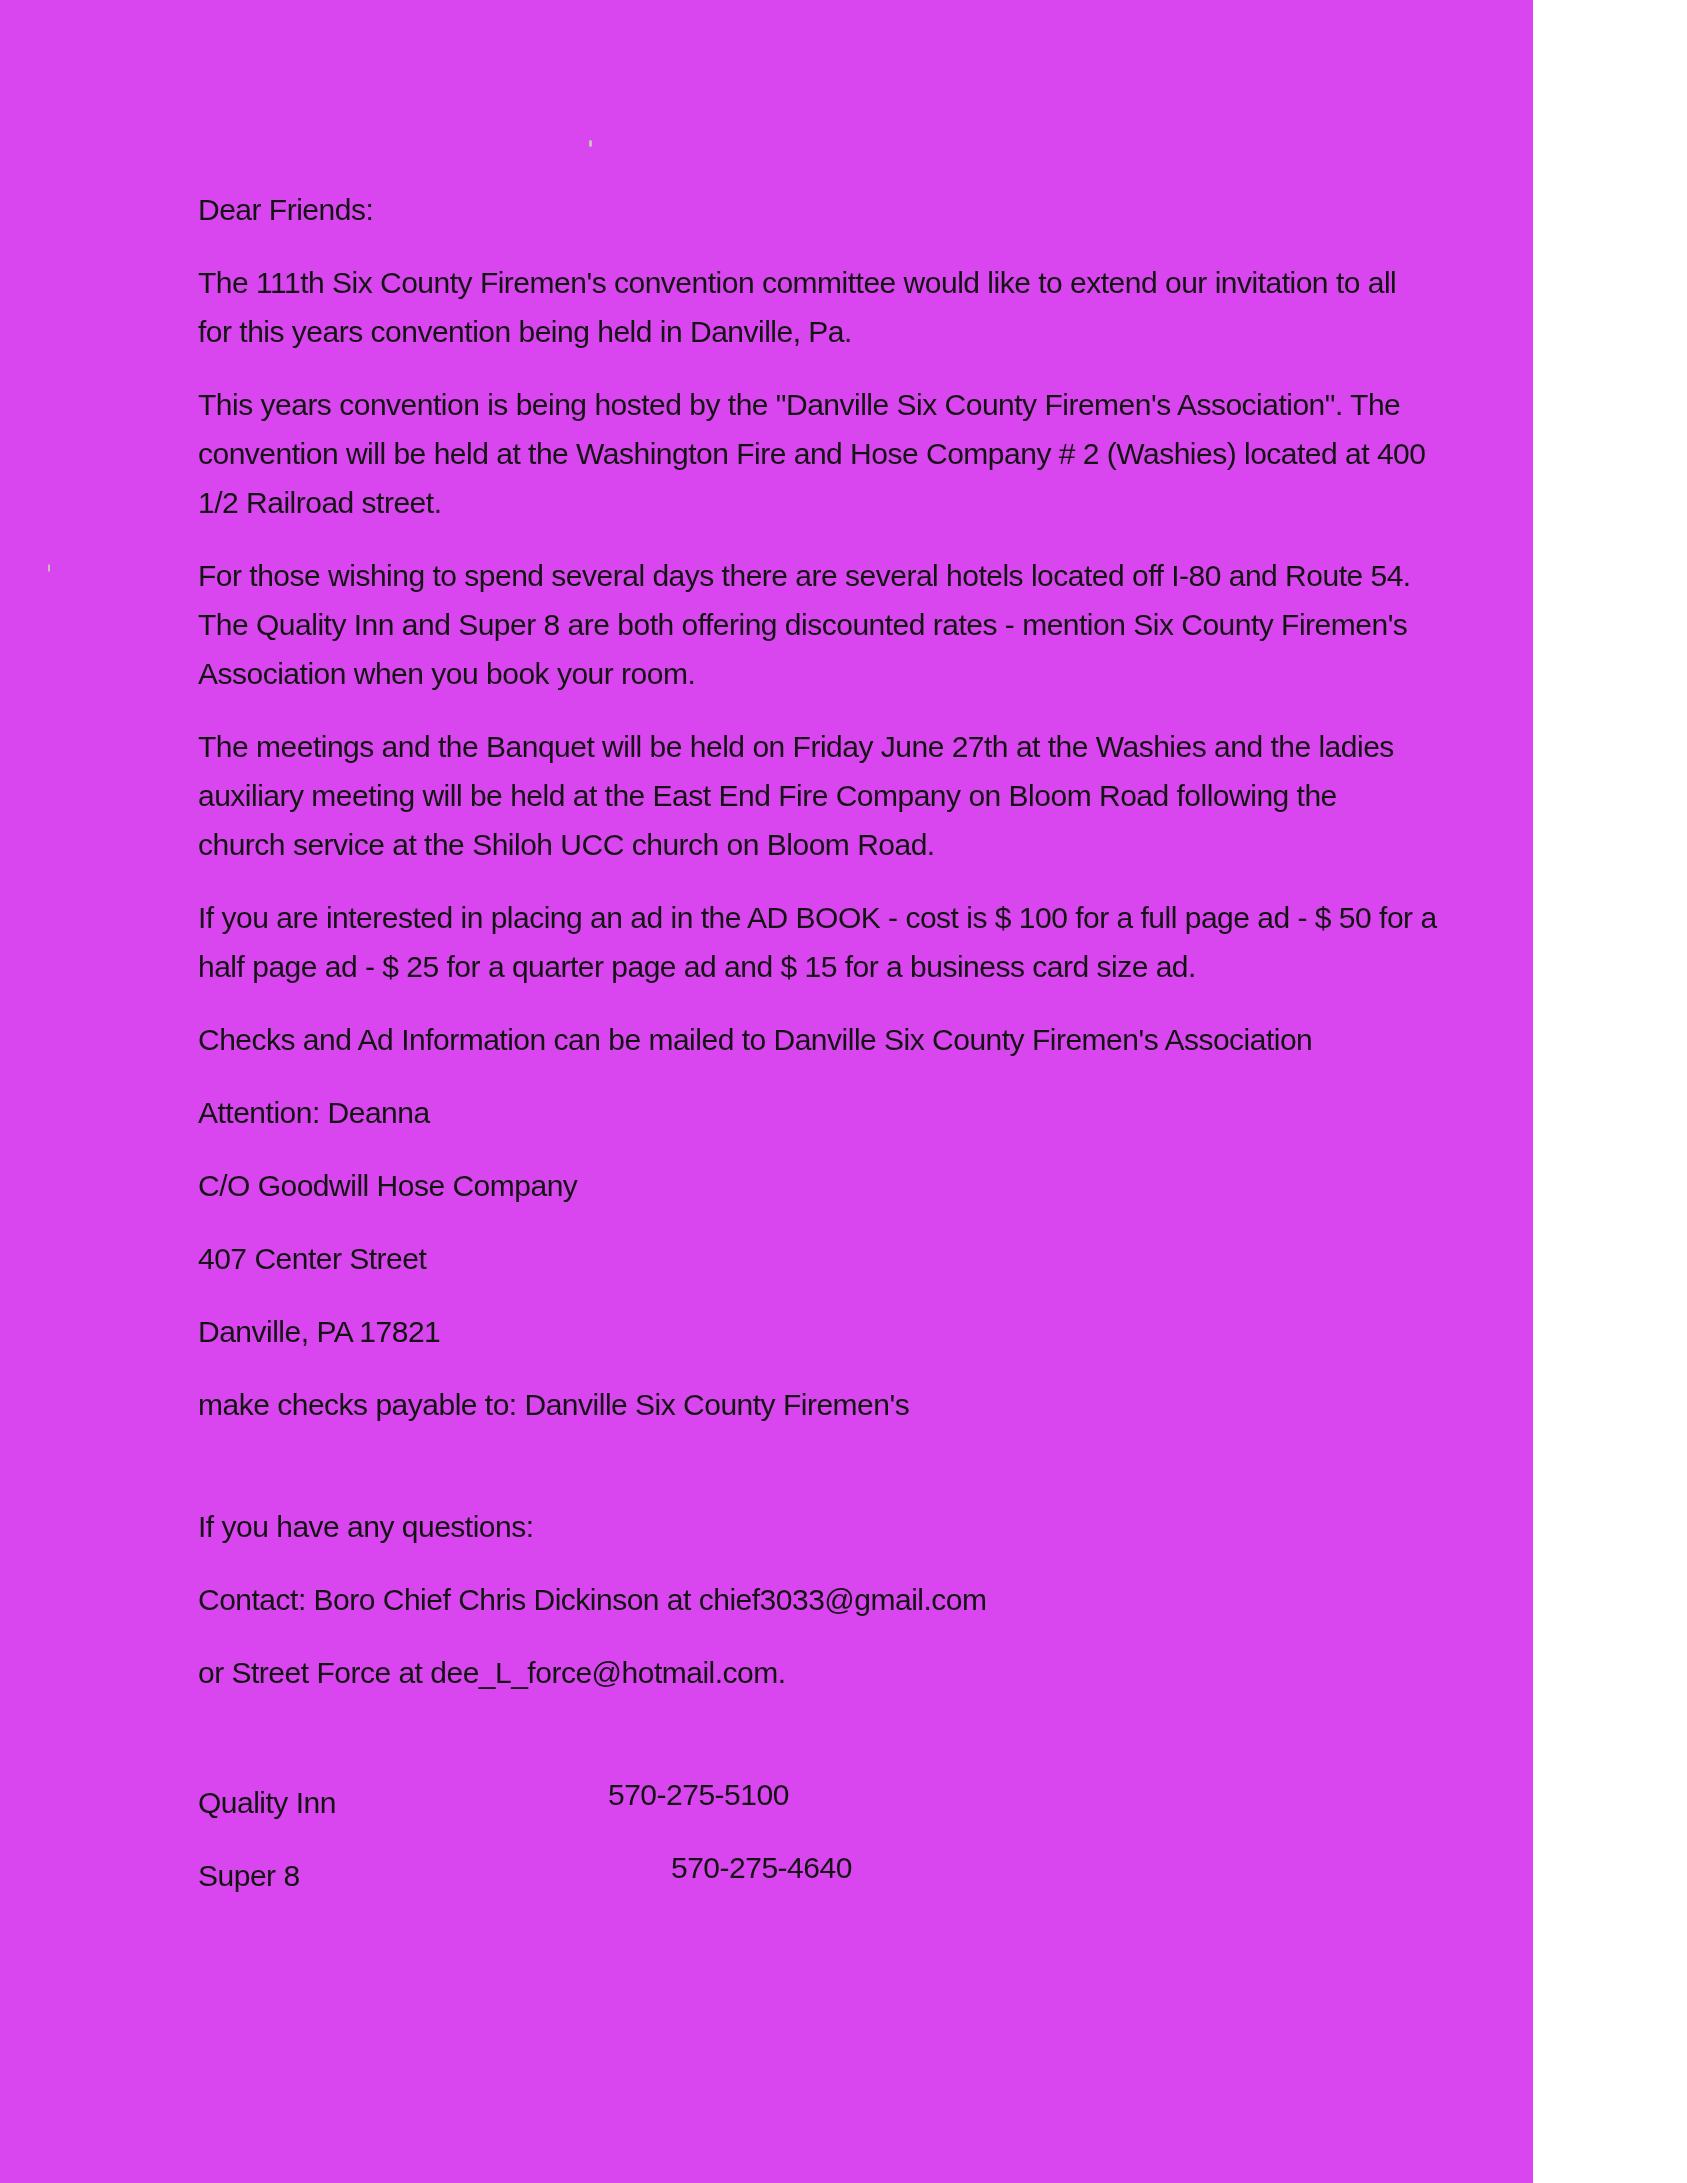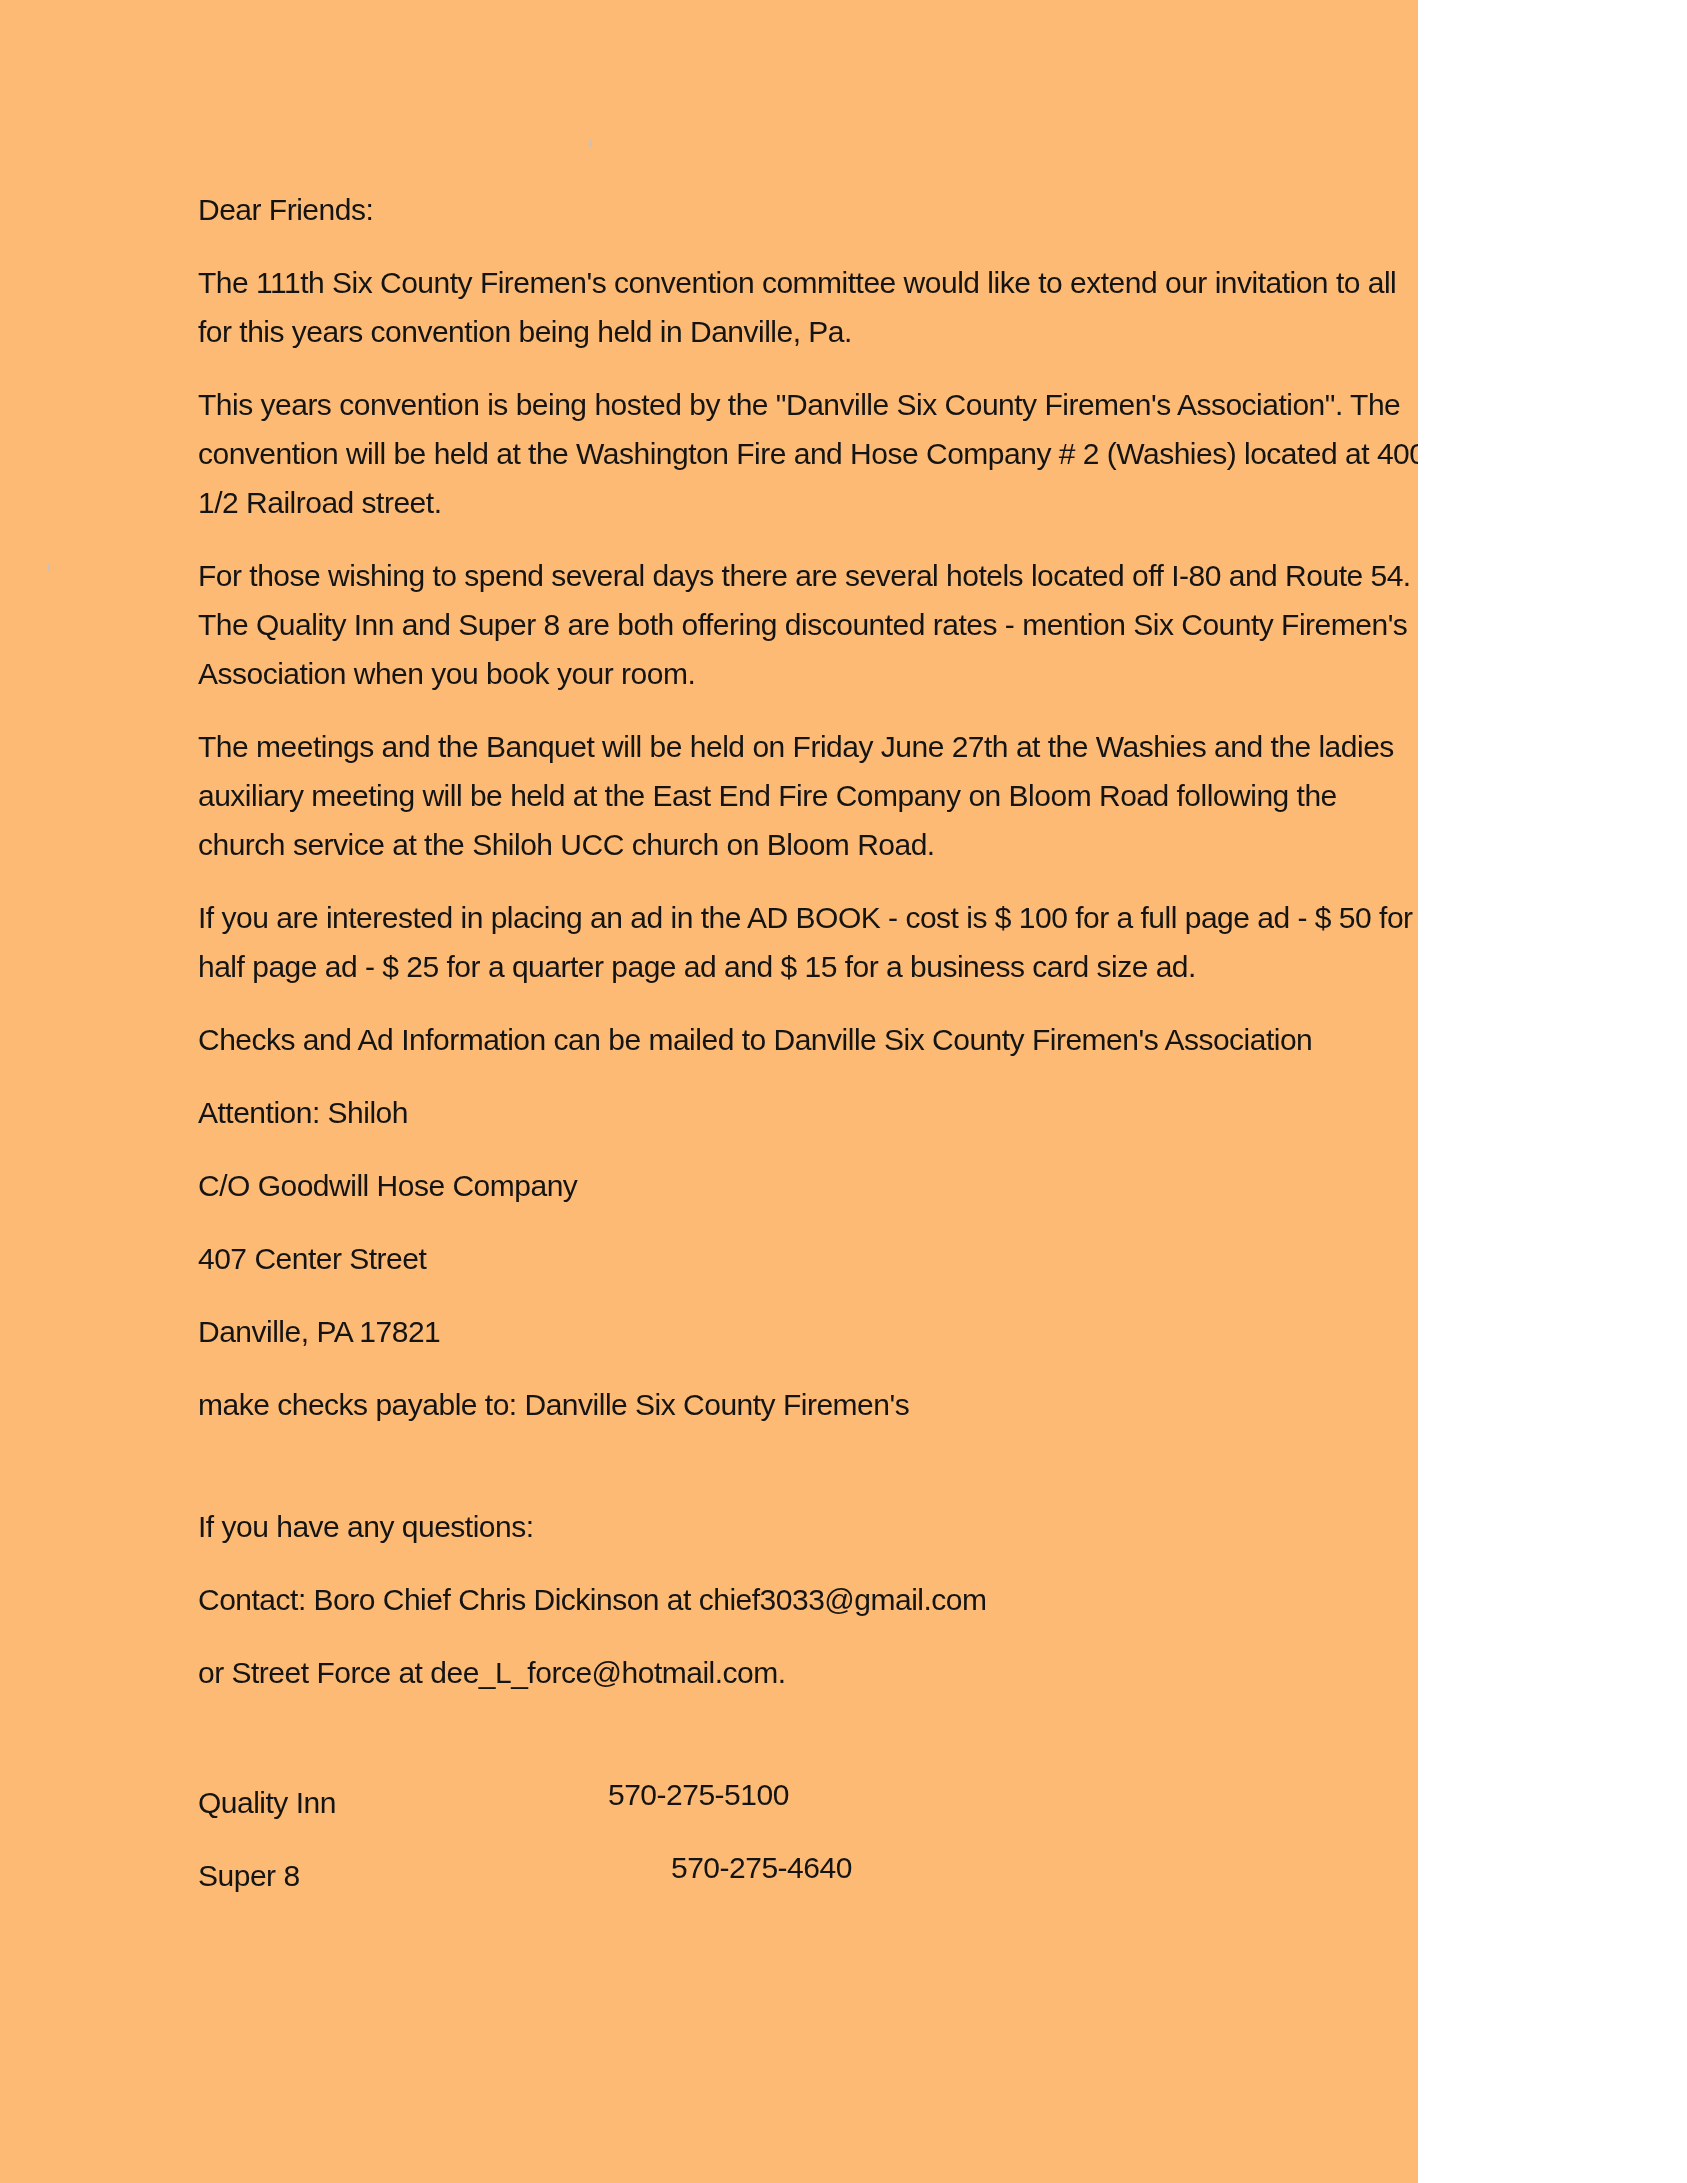--- a/index.html
+++ b/index.html
@@ -2,23 +2,23 @@
 <html style="font-size:10.6px"><head>
 <meta charset="utf-8">
 <style>
   html, body {
     margin: 0;
     padding: 0;
     background: #ffffff;
   }
   .page {
     position: relative;
-    width: 1418px;
+    width: 1533px;
     height: 2183px;
-    background: #fdba74;
+    background: #d946ef;
     overflow: hidden;
     font-family: "Liberation Sans", sans-serif;
     color: #141414;
   }
   .letter-body {
     position: absolute;
     left: 198px;
     top: 185px;
     width: 1422px;
   }
@@ -88,21 +88,21 @@
 
     <p class="para">The meetings and the Banquet will be held on Friday June 27th at the Washies and the ladies
 auxiliary meeting will be held at the East End Fire Company on Bloom Road following the
 church service at the Shiloh UCC church on Bloom Road.</p>
 
     <p class="para">If you are interested in placing an ad in the AD BOOK - cost is $ 100 for a full page ad - $ 50 for a
 half page ad - $ 25 for a quarter page ad and $ 15 for a business card size ad.</p>
 
     <p class="para">Checks and Ad Information can be mailed to Danville Six County Firemen's Association</p>
 
-    <p class="para">Attention: Shiloh</p>
+    <p class="para">Attention: Deanna</p>
 
     <p class="para">C/O Goodwill Hose Company</p>
 
     <p class="para">407 Center Street</p>
 
     <p class="para">Danville, PA 17821</p>
 
     <p class="para">make checks payable to: Danville Six County Firemen's</p>
 
     <p class="para extra-gap">If you have any questions:</p>

